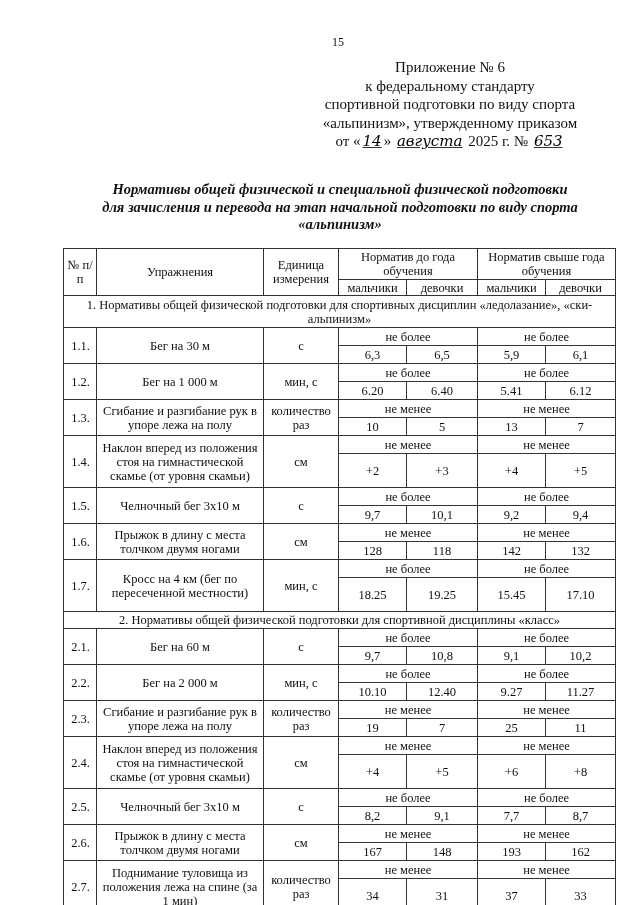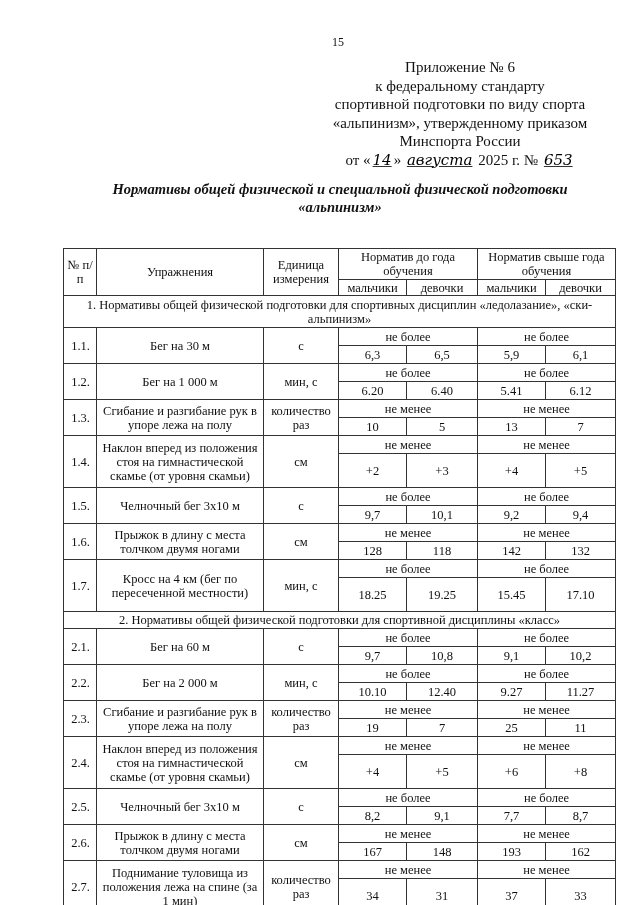--- a/index.html
+++ b/index.html
@@ -1,19 +1,19 @@
 <!DOCTYPE html>
 <html><head>
 <meta charset="utf-8">
 <style>
   html, body { margin: 0; padding: 0; background: #ffffff; }
   body { width: 640px; height: 905px; position: relative; overflow: hidden;
          font-family: "Liberation Serif", "DejaVu Serif", serif; color: #111; }
   .page-number { position: absolute; left: 332px; top: 35px; font-size: 12px; }
-  .appendix { position: absolute; right: 30px; top: 58px; width: 300px; text-align: center;
+  .appendix { position: absolute; right: 40px; top: 58px; width: 300px; text-align: center;
               font-size: 15px; line-height: 18.5px; }
   .appendix .line { display: block; white-space: nowrap; }
   .hand { font-family: "DejaVu Serif", serif; font-style: italic; color: #000000;
           text-decoration: underline; text-decoration-color: #333; padding: 0 2px; }
   .title { position: absolute; left: 60px; top: 181px; width: 560px; text-align: center;
            font-weight: bold; font-size: 14.5px; line-height: 17.5px; font-style: italic; }
   .title .line { display: block; white-space: nowrap; }
   table.norms { position: absolute; left: 63px; top: 248px; border-collapse: collapse;
                 table-layout: fixed; width: 552px; font-size: 12.5px; }
   table.norms td { border: 1px solid #333; padding: 0 2px; text-align: center; vertical-align: middle;
@@ -30,31 +30,31 @@
 </head>
 <body>
 
 <div class="page-number">15</div>
 
 <div class="appendix">
   <span class="line">Приложение № 6</span>
   <span class="line">к федеральному стандарту</span>
   <span class="line">спортивной подготовки по виду спорта</span>
   <span class="line">«альпинизм», утвержденному приказом</span>
-  <span class="line">Минспорта России</span>
   <span class="line">
     <span>от «</span><span class="hand">14</span><span>»</span>
     <span class="hand">августа</span>
     <span>2025 г. №</span>
     <span class="hand">653</span>
   </span>
 </div>
 
 <div class="title">
   <span class="line">Нормативы общей физической и специальной физической подготовки</span>
+  <span class="line">для зачисления и перевода на этап начальной подготовки по виду спорта</span>
   <span class="line">«альпинизм»</span>
 </div>
 
 <table class="norms">
   <colgroup>
     <col style="width:33px">
       <col style="width:167px">
       <col style="width:75px">
     <col style="width:68px">
       <col style="width:71px">

